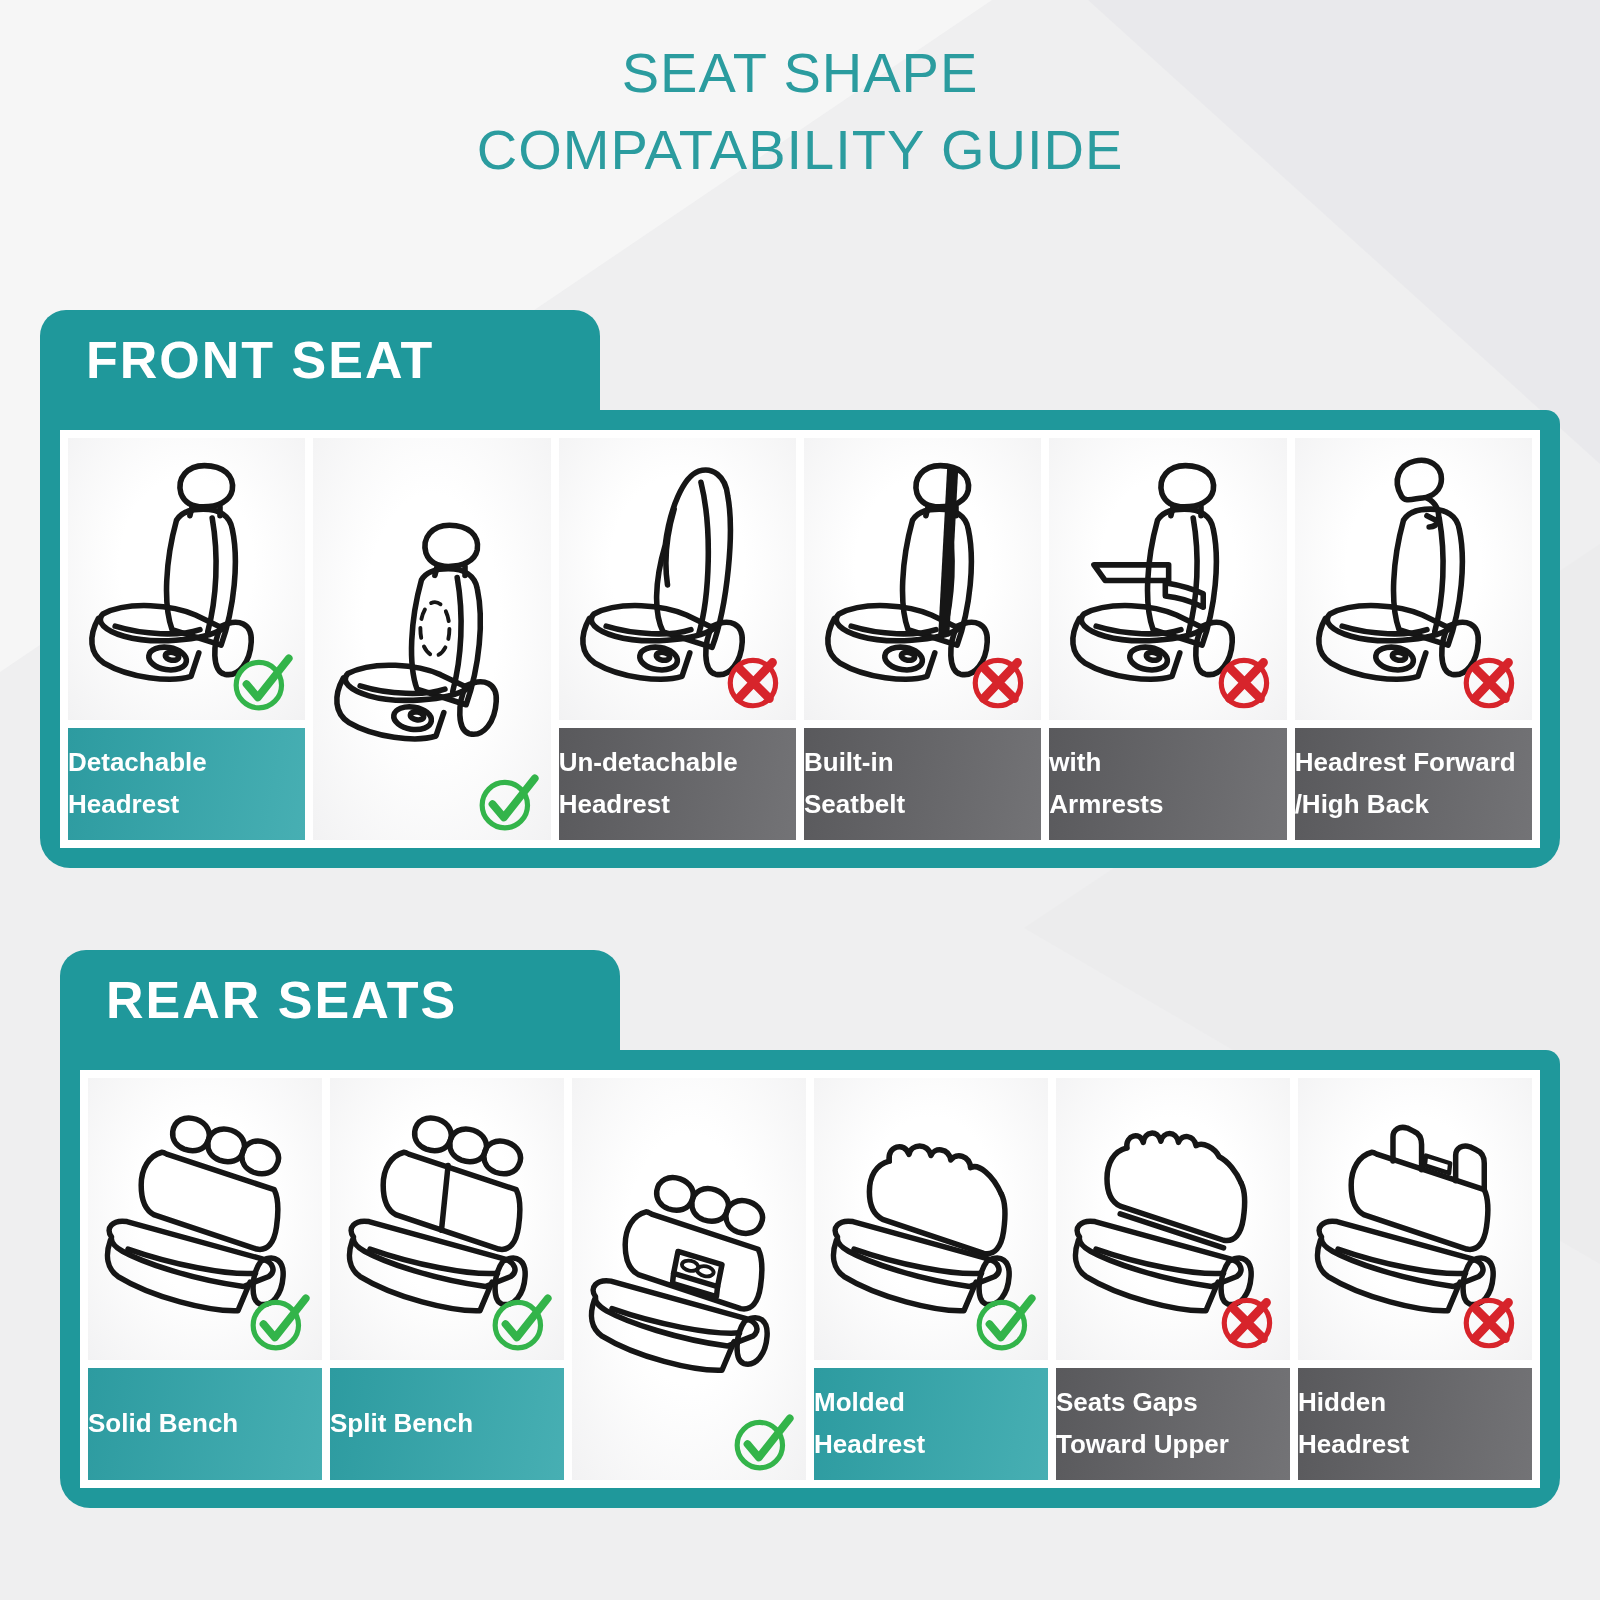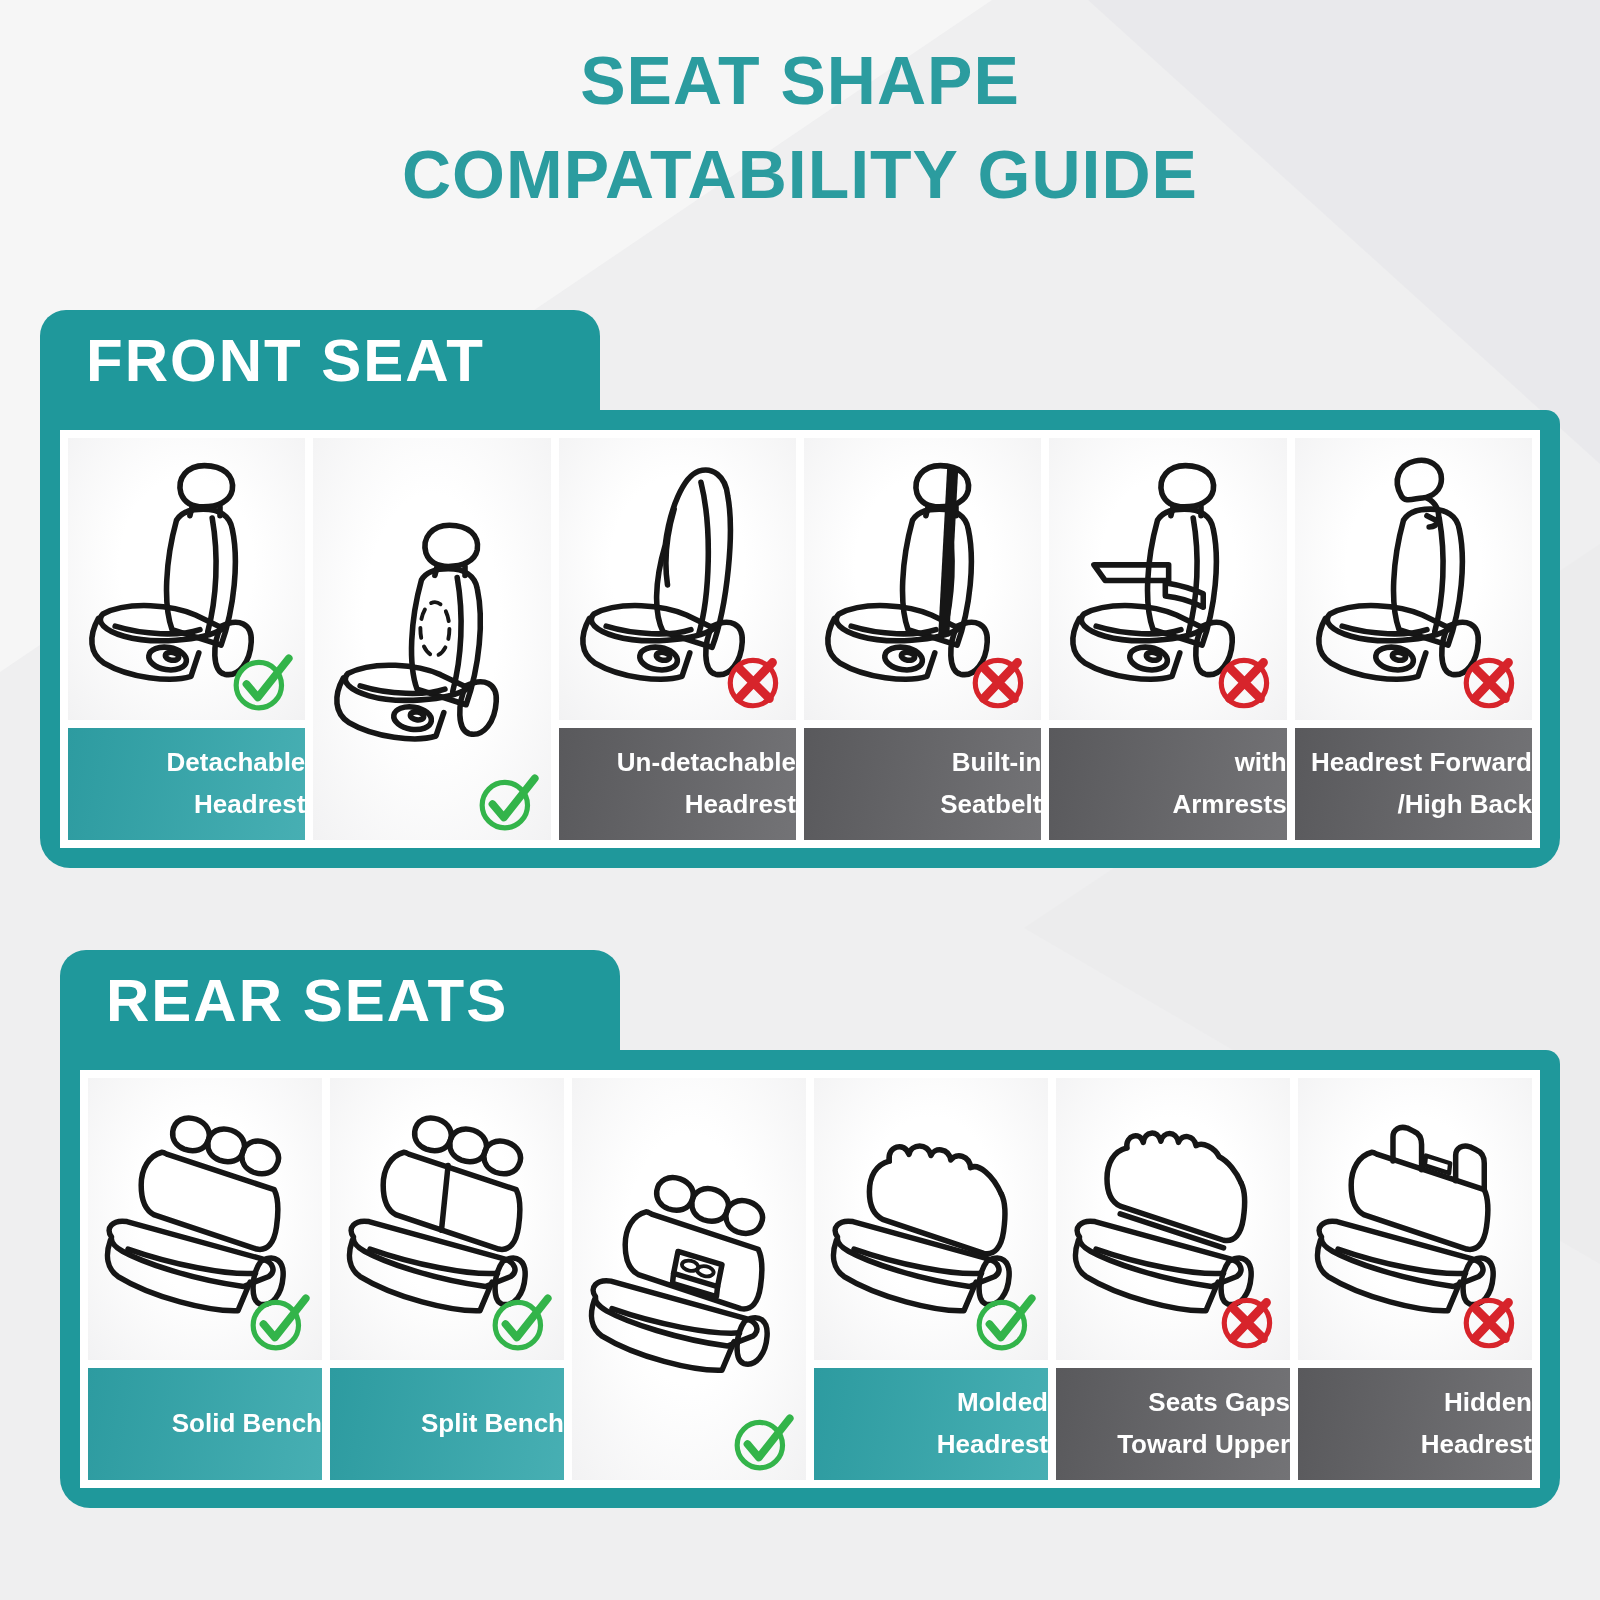--- a/index.html
+++ b/index.html
@@ -20,30 +20,30 @@
     opacity:.55;
   }
   .bg-shape.s3 {
     background:#f7f7f8;
     clip-path: polygon(0 0, 62% 0, 0 42%);
     opacity:.8;
   }
   .title {
     position:absolute; top:34px; left:0; width:100%;
     text-align:center; color: var(--title-text, #2B9C9F);
-    font-weight:700; font-size:68px; line-height:1.38; letter-spacing:1px;
+    font-weight:400; font-size:56px; line-height:1.38; letter-spacing:1px;
   }
   main.panels { position:absolute; left:40px; top:310px; width:1520px; }
   .panel-wrap { position:relative; }
   .panel-wrap + .panel-wrap { margin-top:82px;padding-left:20px; }
   .tab {
     width:560px; height:100px; background:var(--teal,#1F989B);
     border-radius:26px 26px 0 0;
     display:flex; align-items:center; padding-left:46px; box-sizing:border-box;
-    color:#fff; font-weight:700; font-size:60px; letter-spacing:2px;
+    color:#fff; font-weight:700; font-size:52px; letter-spacing:2px;
   }
   .panel-body {
     background:var(--teal,#1F989B);
     border-radius:0 14px 30px 30px;
     padding:20px; height:458px; box-sizing:border-box;
   }
   .columns {
     background:#fff; height:100%; box-sizing:border-box;
     padding:8px; display:flex; gap:8px;
   }
@@ -59,21 +59,21 @@
     stroke-width:5; stroke-linecap:round; stroke-linejoin:round;
   }
   .status-svg {
     position:absolute; right:8px; bottom:6px; width:66px; height:66px;
     fill:none; stroke-linecap:round; stroke-linejoin:round;
   }
   .status-svg.check { stroke: var(--green,#33B44A); }
   .status-svg.cross { stroke: var(--red,#D7242B); }
   .label {
     height:112px; flex:0 0 112px;
-    display:flex; flex-direction:column; align-items:flex-end; justify-content:center;
+    display:flex; flex-direction:column; align-items:flex-start; justify-content:center;
     color:#fff; font-weight:700; font-size:26px; line-height:1.6; text-align:center;
   }
   .label.teal { background:linear-gradient(100deg, var(--teal-label-a,#2D9BA0), var(--teal-label-b,#47AFB3)); }
   .label.gray { background:linear-gradient(100deg, var(--gray-label-a,#59595C), var(--gray-label-b,#737376)); }
   .defs-svg { position:absolute; width:0; height:0; overflow:hidden; }
 </style>
 </head>
 <body>
 
 <div class="bg-shape s3"></div>

